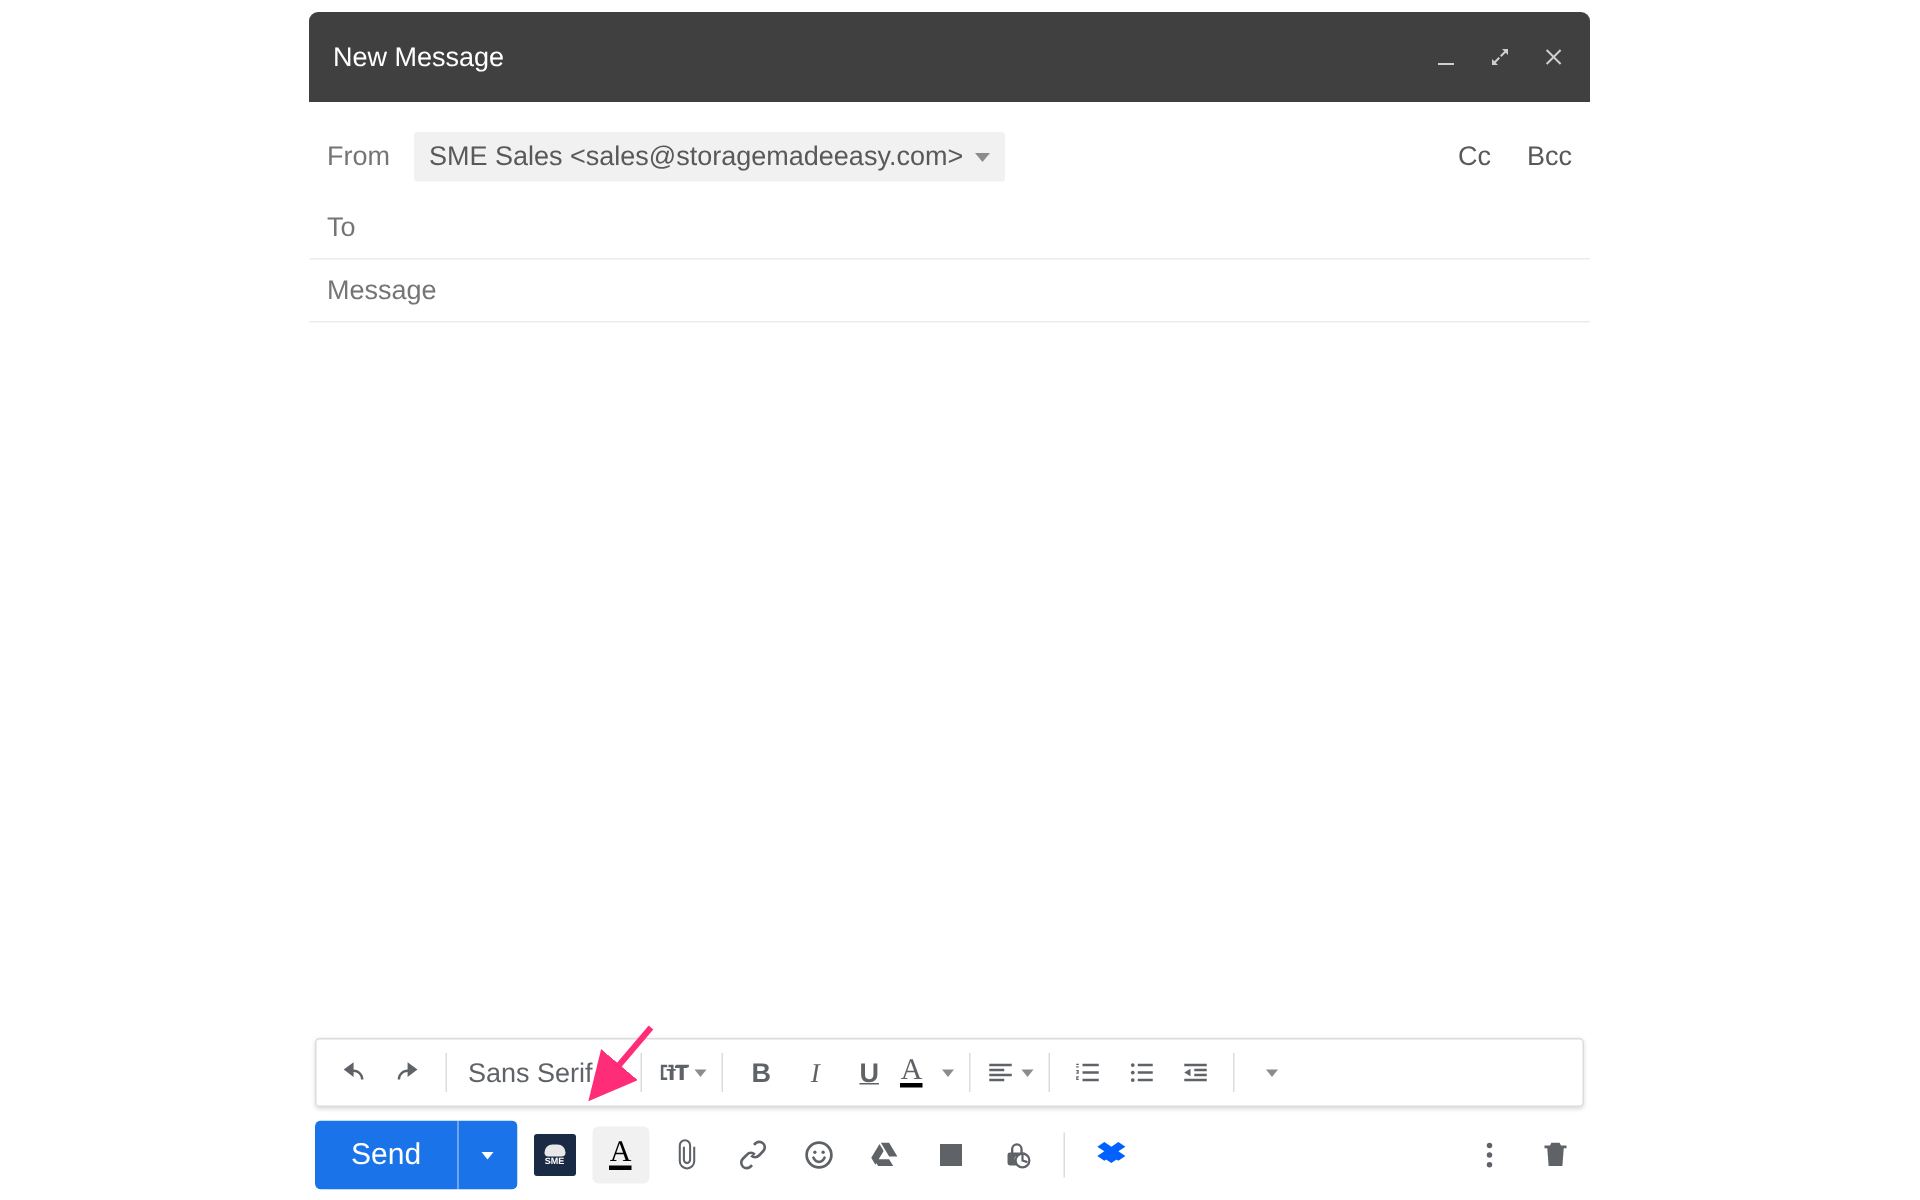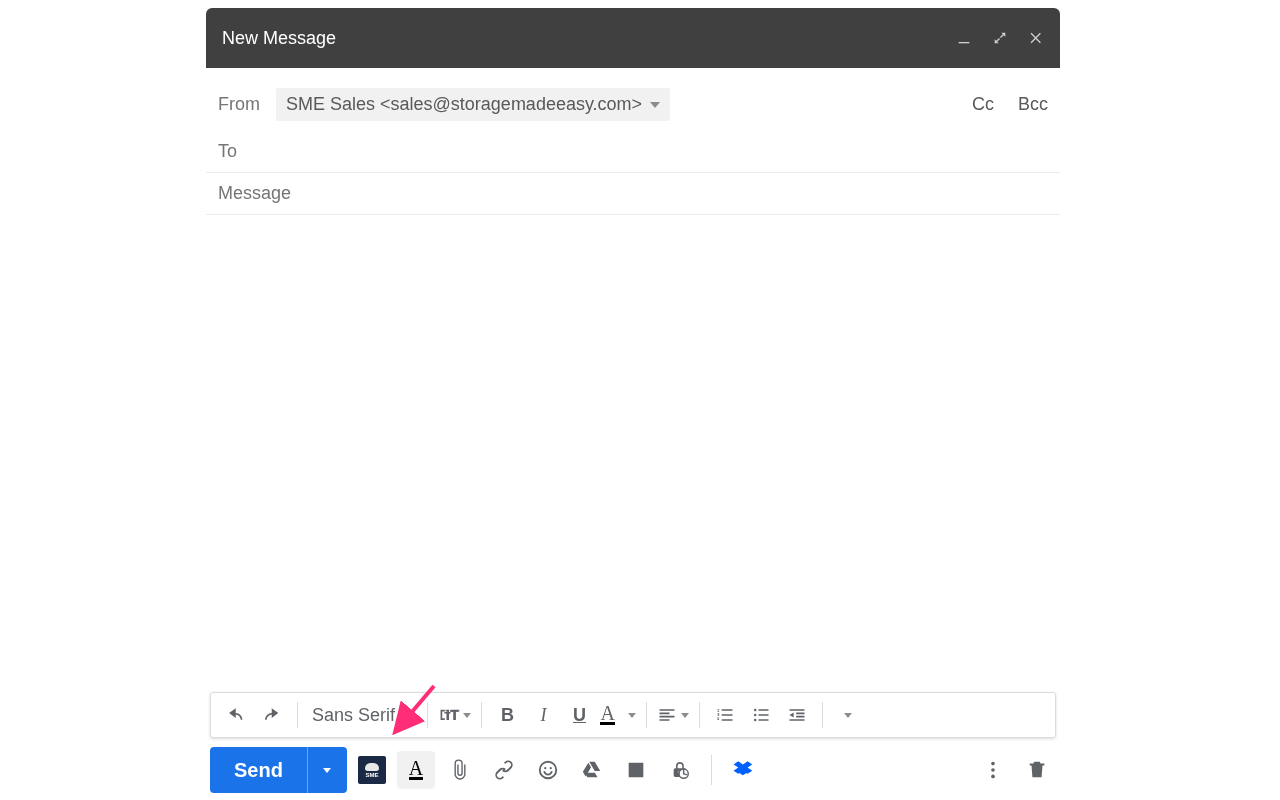--- a/index.html
+++ b/index.html
@@ -100,21 +100,21 @@
     padding: 0 4px 2px 4px;
     gap: 6px;
     position: relative;
   }
   .send-group { display: flex; height: 46px; border-radius: 4px; overflow: hidden; }
   .send-btn {
     background: #1a73e8;
     color: #fff;
     border: none;
     font-size: 20px;
-    font-weight: 700;
+    font-weight: 400;
     padding: 0 24px;
     cursor: pointer;
   }
   .send-more {
     background: #1a73e8;
     width: 40px;
     display: flex;
     align-items: center;
     justify-content: center;
     border-left: 1px solid rgba(255,255,255,0.35);

